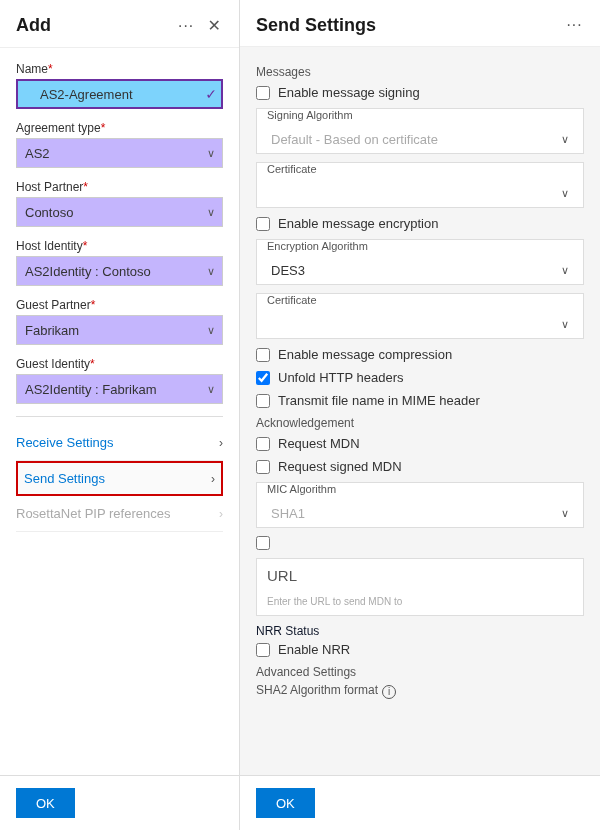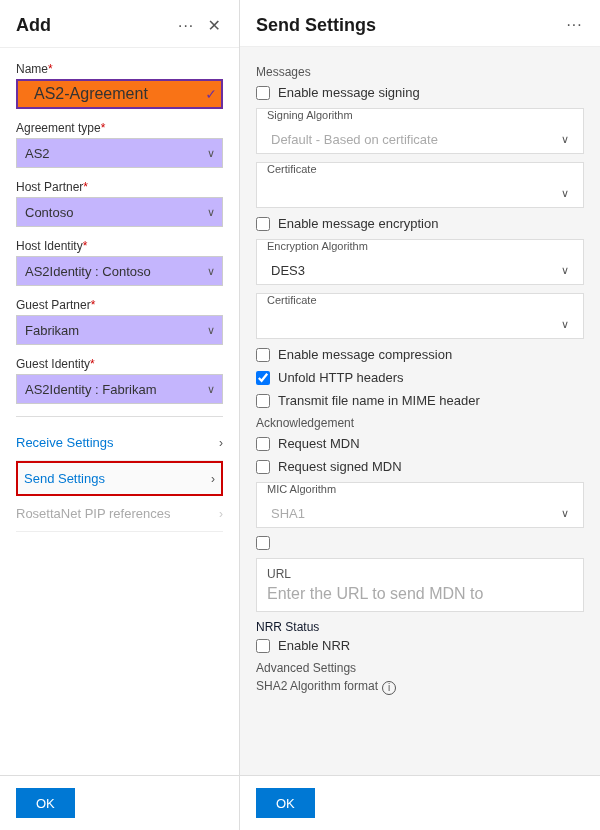--- a/index.html
+++ b/index.html
@@ -71,23 +71,23 @@
     }
 
     .required {
       color: #c00;
     }
 
     .field-input {
       width: 100%;
       height: 30px;
       border: 1px solid #ccc;
-      padding: 0 16px;
-      font-size: 16px;
-      background: #f97316;
+      padding: 0 22px;
+      font-size: 13px;
+      background: #7dd3fc;
       color: #333;
       outline: none;
     }
 
     .field-input.with-check {
       border-color: #6b2fa0;
       border-width: 2px;
     }
 
     .input-wrapper {
@@ -289,27 +289,27 @@
     }
 
     .url-input-box {
       background: #fff;
       border: 1px solid #ddd;
       padding: 8px 10px;
       margin-bottom: 8px;
     }
 
     .url-label {
-      font-size: 12px;
-      color: #555;
-      margin-bottom: 4px;
+      font-size: 15px;
+      color: #555;
+      margin-bottom: 12px;
     }
 
     .url-placeholder {
-      font-size: 16px;
+      font-size: 10px;
       color: #aaa;
     }
 
     .nrr-label {
       font-size: 12px;
       color: #0f172a;
       margin-bottom: 4px;
     }
 
     .advanced-label {

